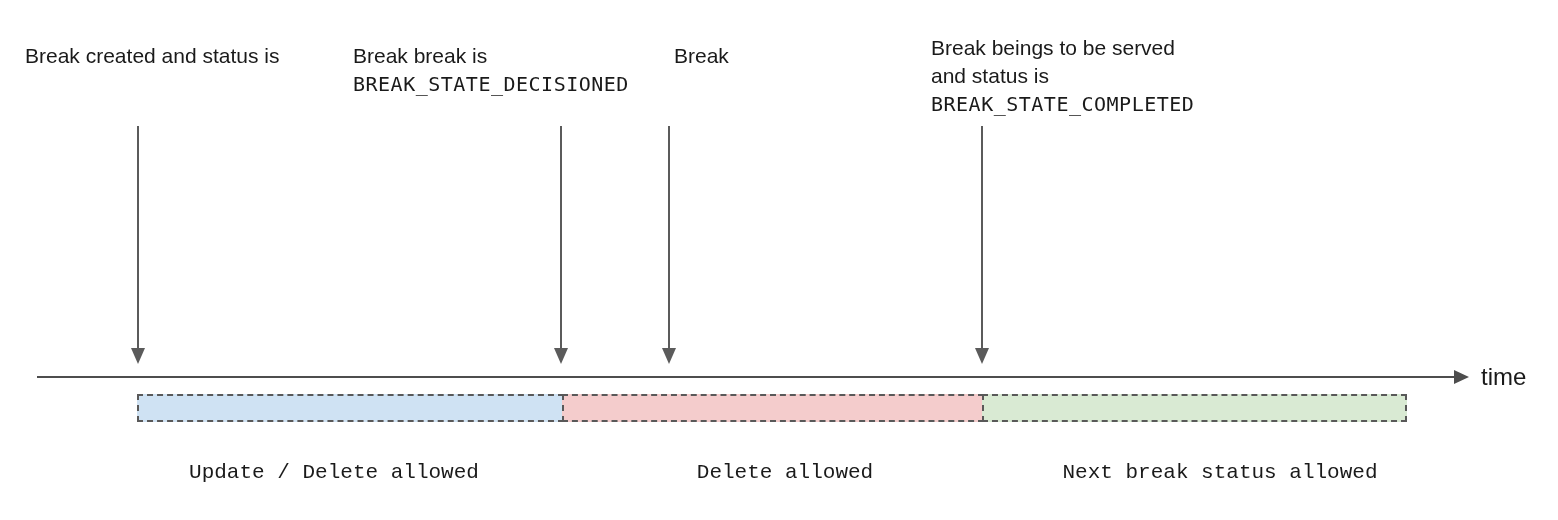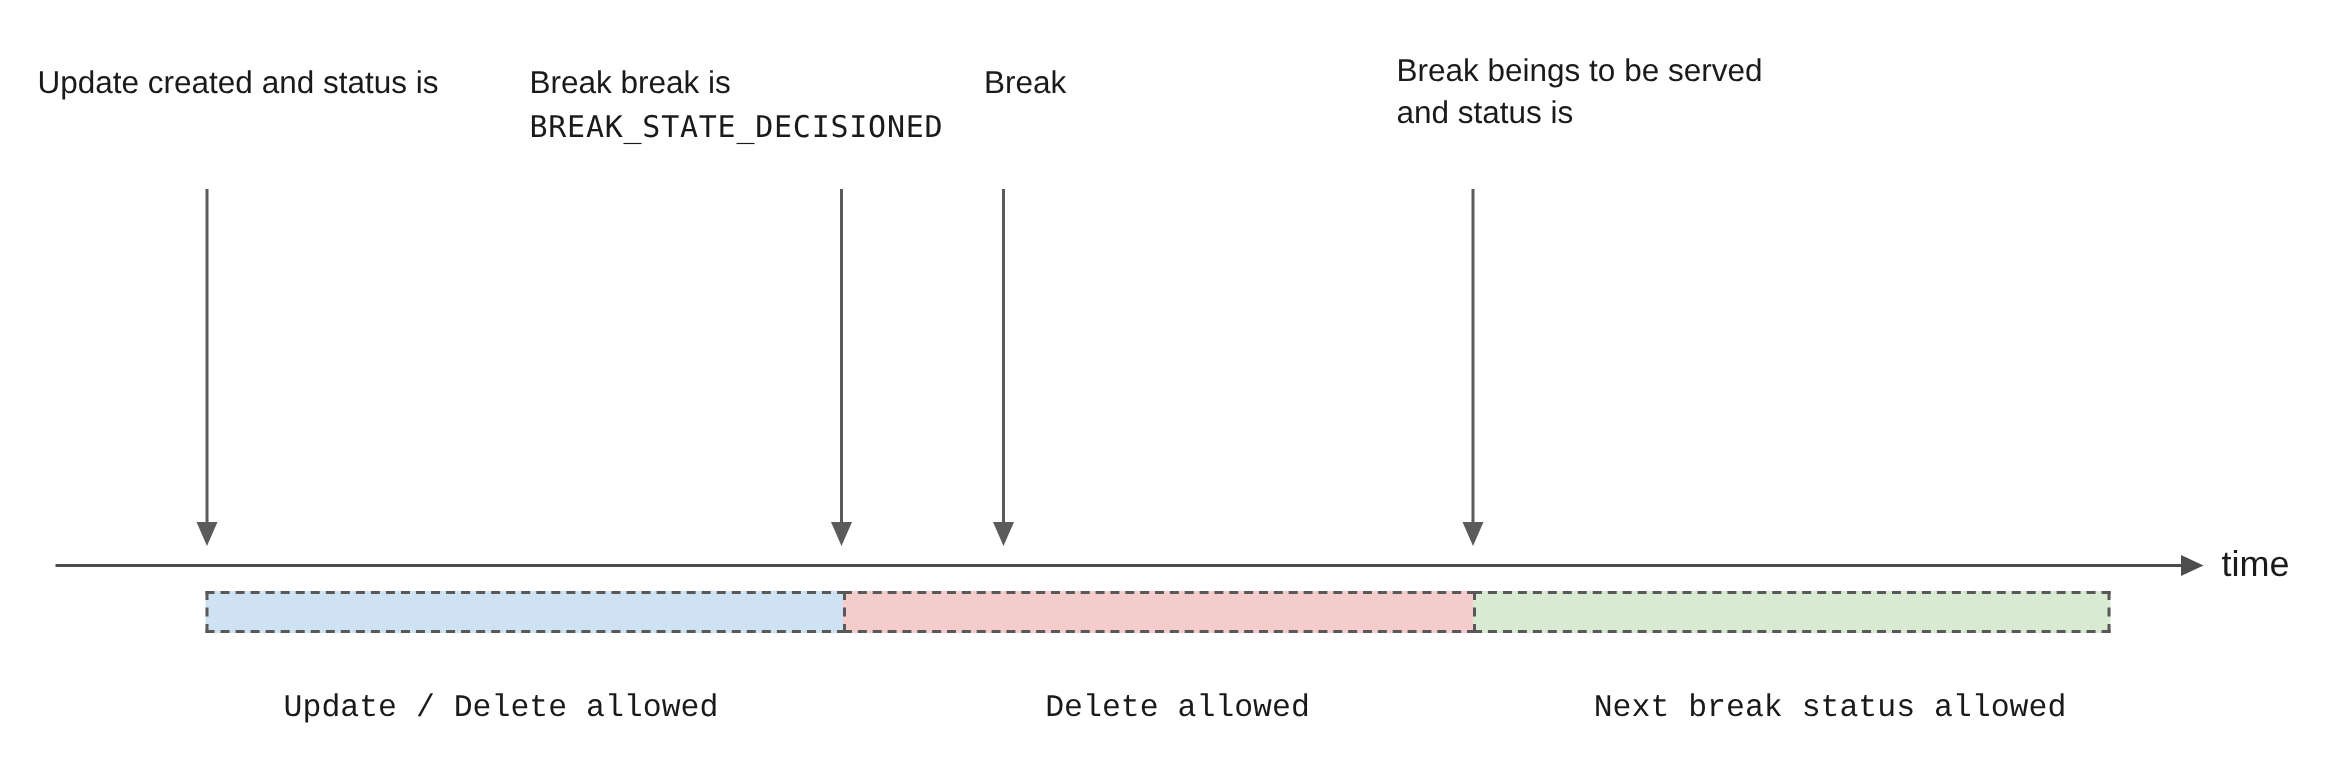--- a/index.html
+++ b/index.html
@@ -96,35 +96,36 @@
     white-space: nowrap;
     font-family: Liberation Mono, monospace;
   }
 </style>
 </head>
 <body>
 
 <div class="canvas">
 
   <div class="ann" style="left:25px; top:42px">
-    <div class="sans">Update created and status is</div>
+    <div class="sans">Break created and status is</div>
   </div>
 
   <div class="ann" style="left:353px; top:42px">
     <div class="sans">Break break is</div>
     <div class="mono">BREAK_STATE_DECISIONED</div>
   </div>
 
-  <div class="ann" style="left:656px; top:42px">
+  <div class="ann" style="left:674px; top:42px">
     <div class="sans">Break</div>
   </div>
 
   <div class="ann" style="left:931px; top:34px">
     <div class="sans">Break beings to be served</div>
     <div class="sans">and status is</div>
+    <div class="mono">BREAK_STATE_COMPLETED</div>
   </div>
 
   <div class="down-arrow" style="left:131px">
     <div class="shaft"></div>
     <div class="head"></div>
   </div>
   <div class="down-arrow" style="left:554px">
     <div class="shaft"></div>
     <div class="head"></div>
   </div>

